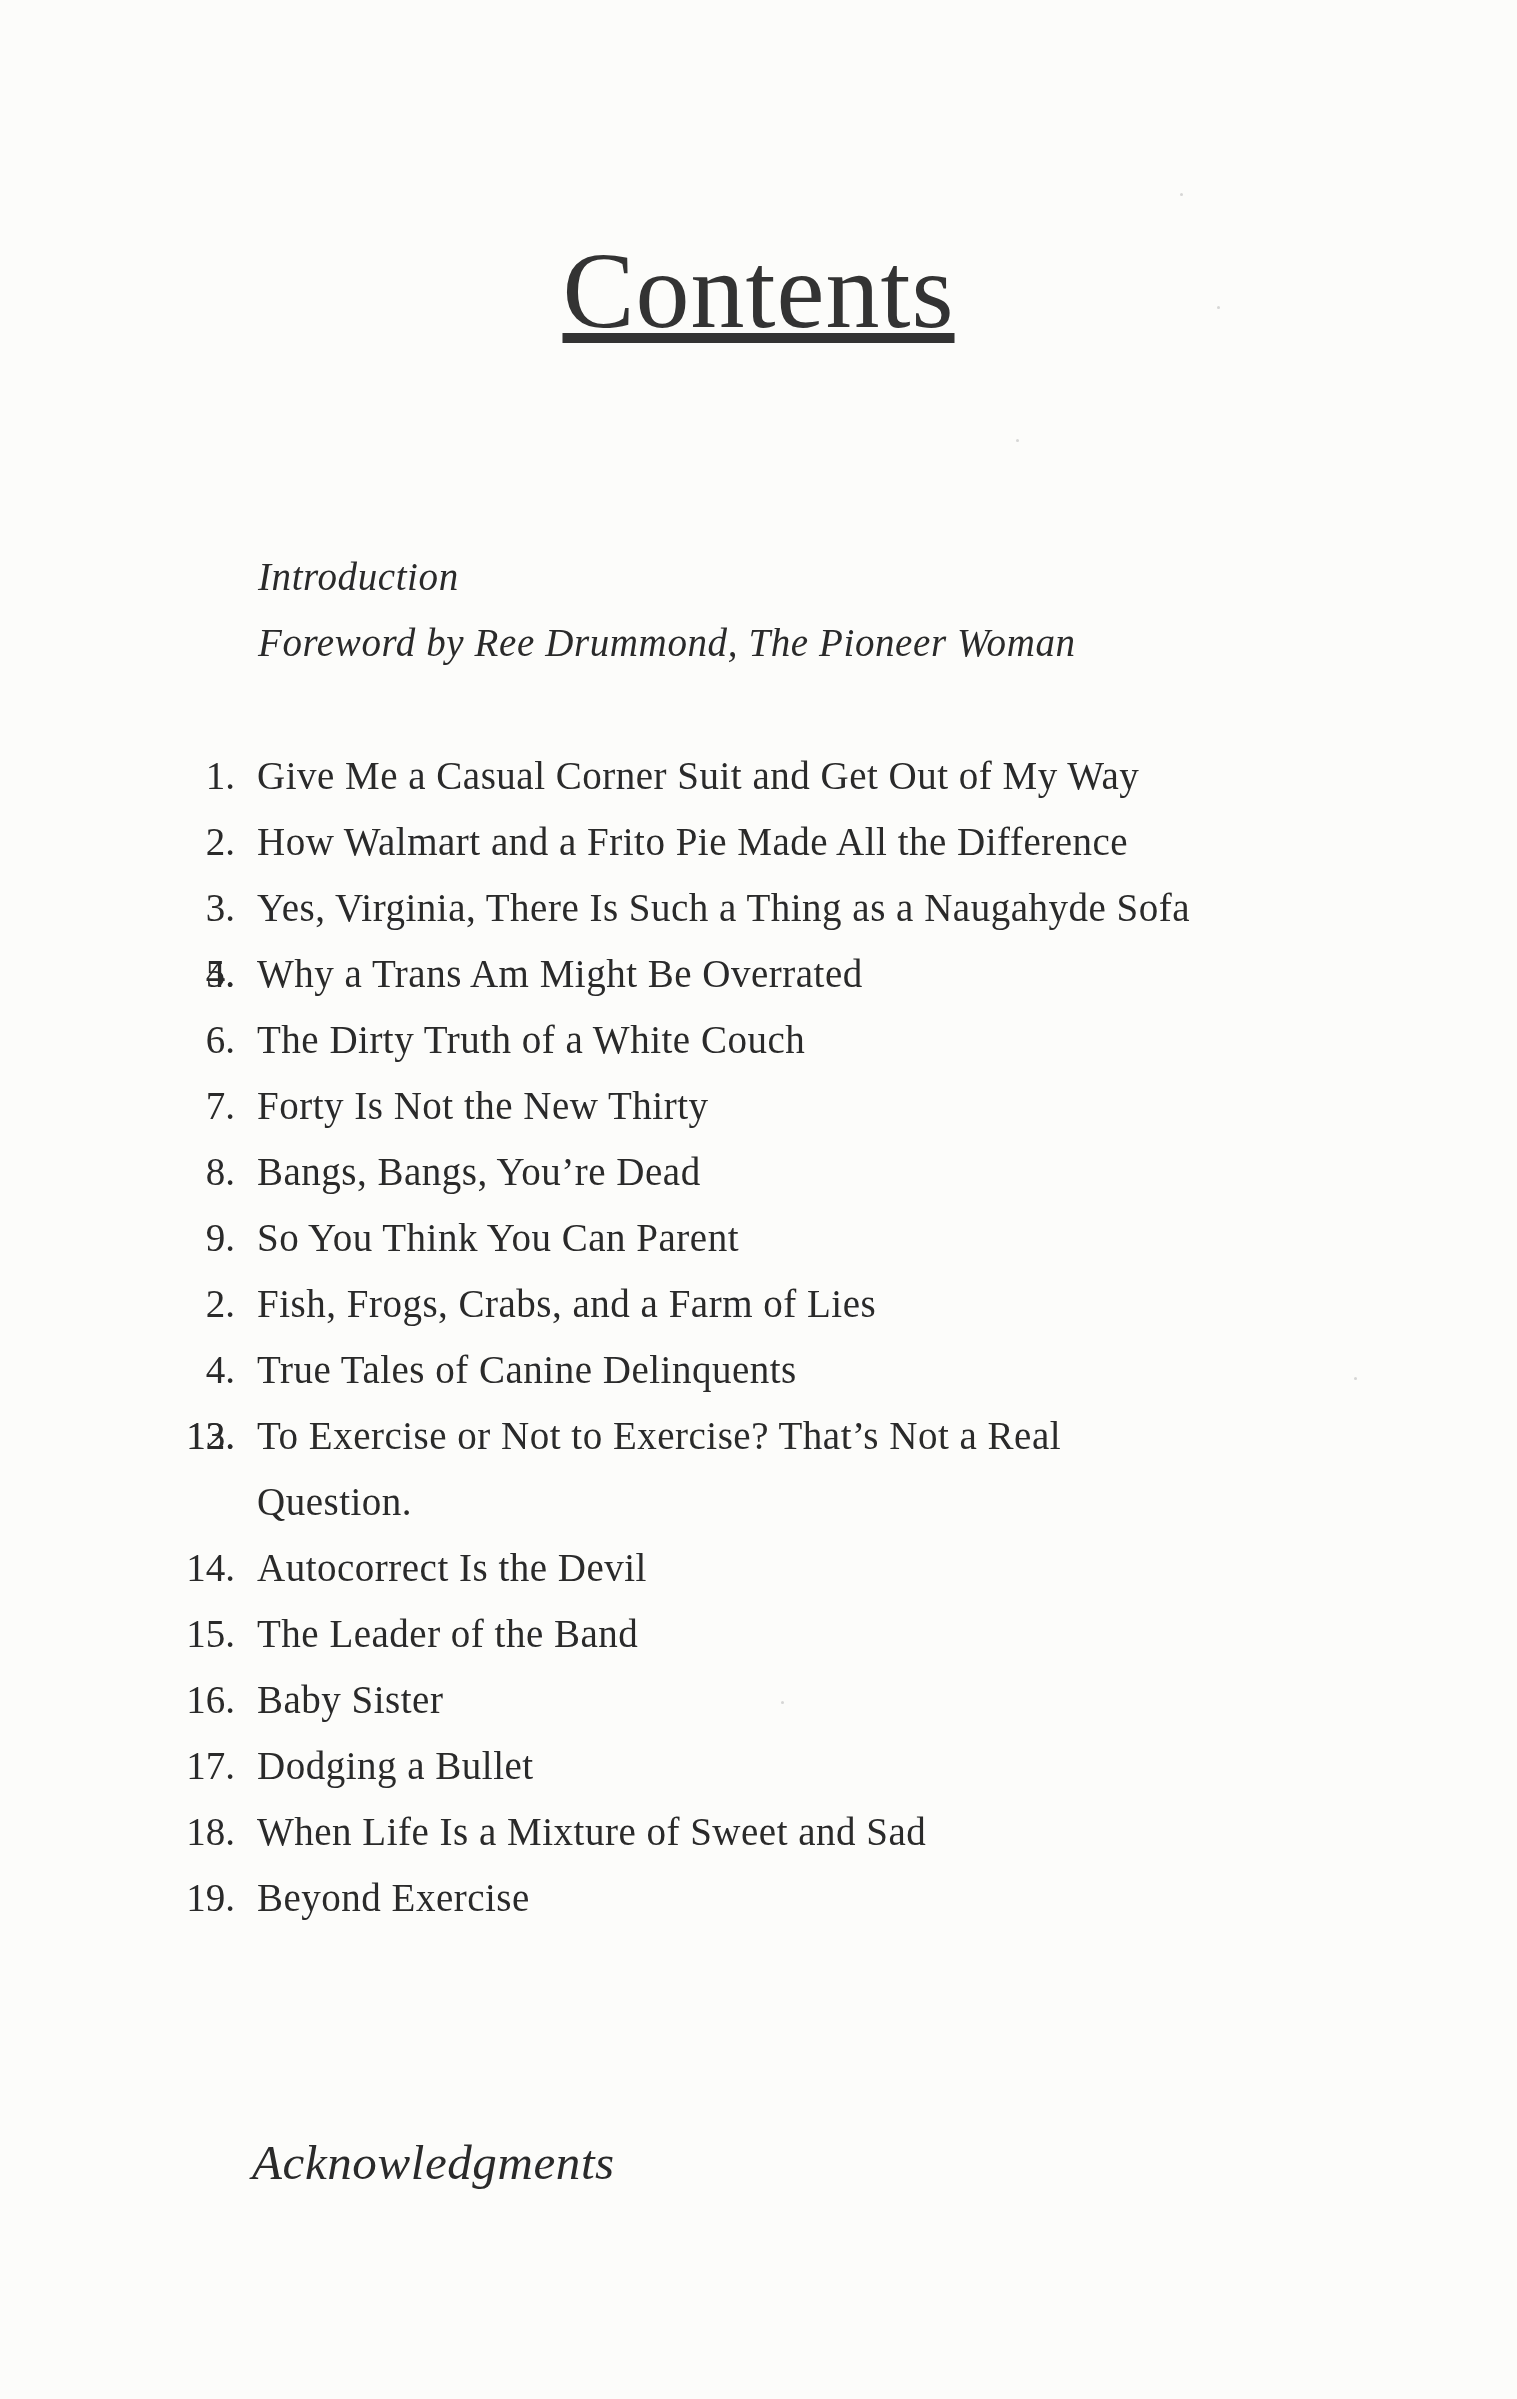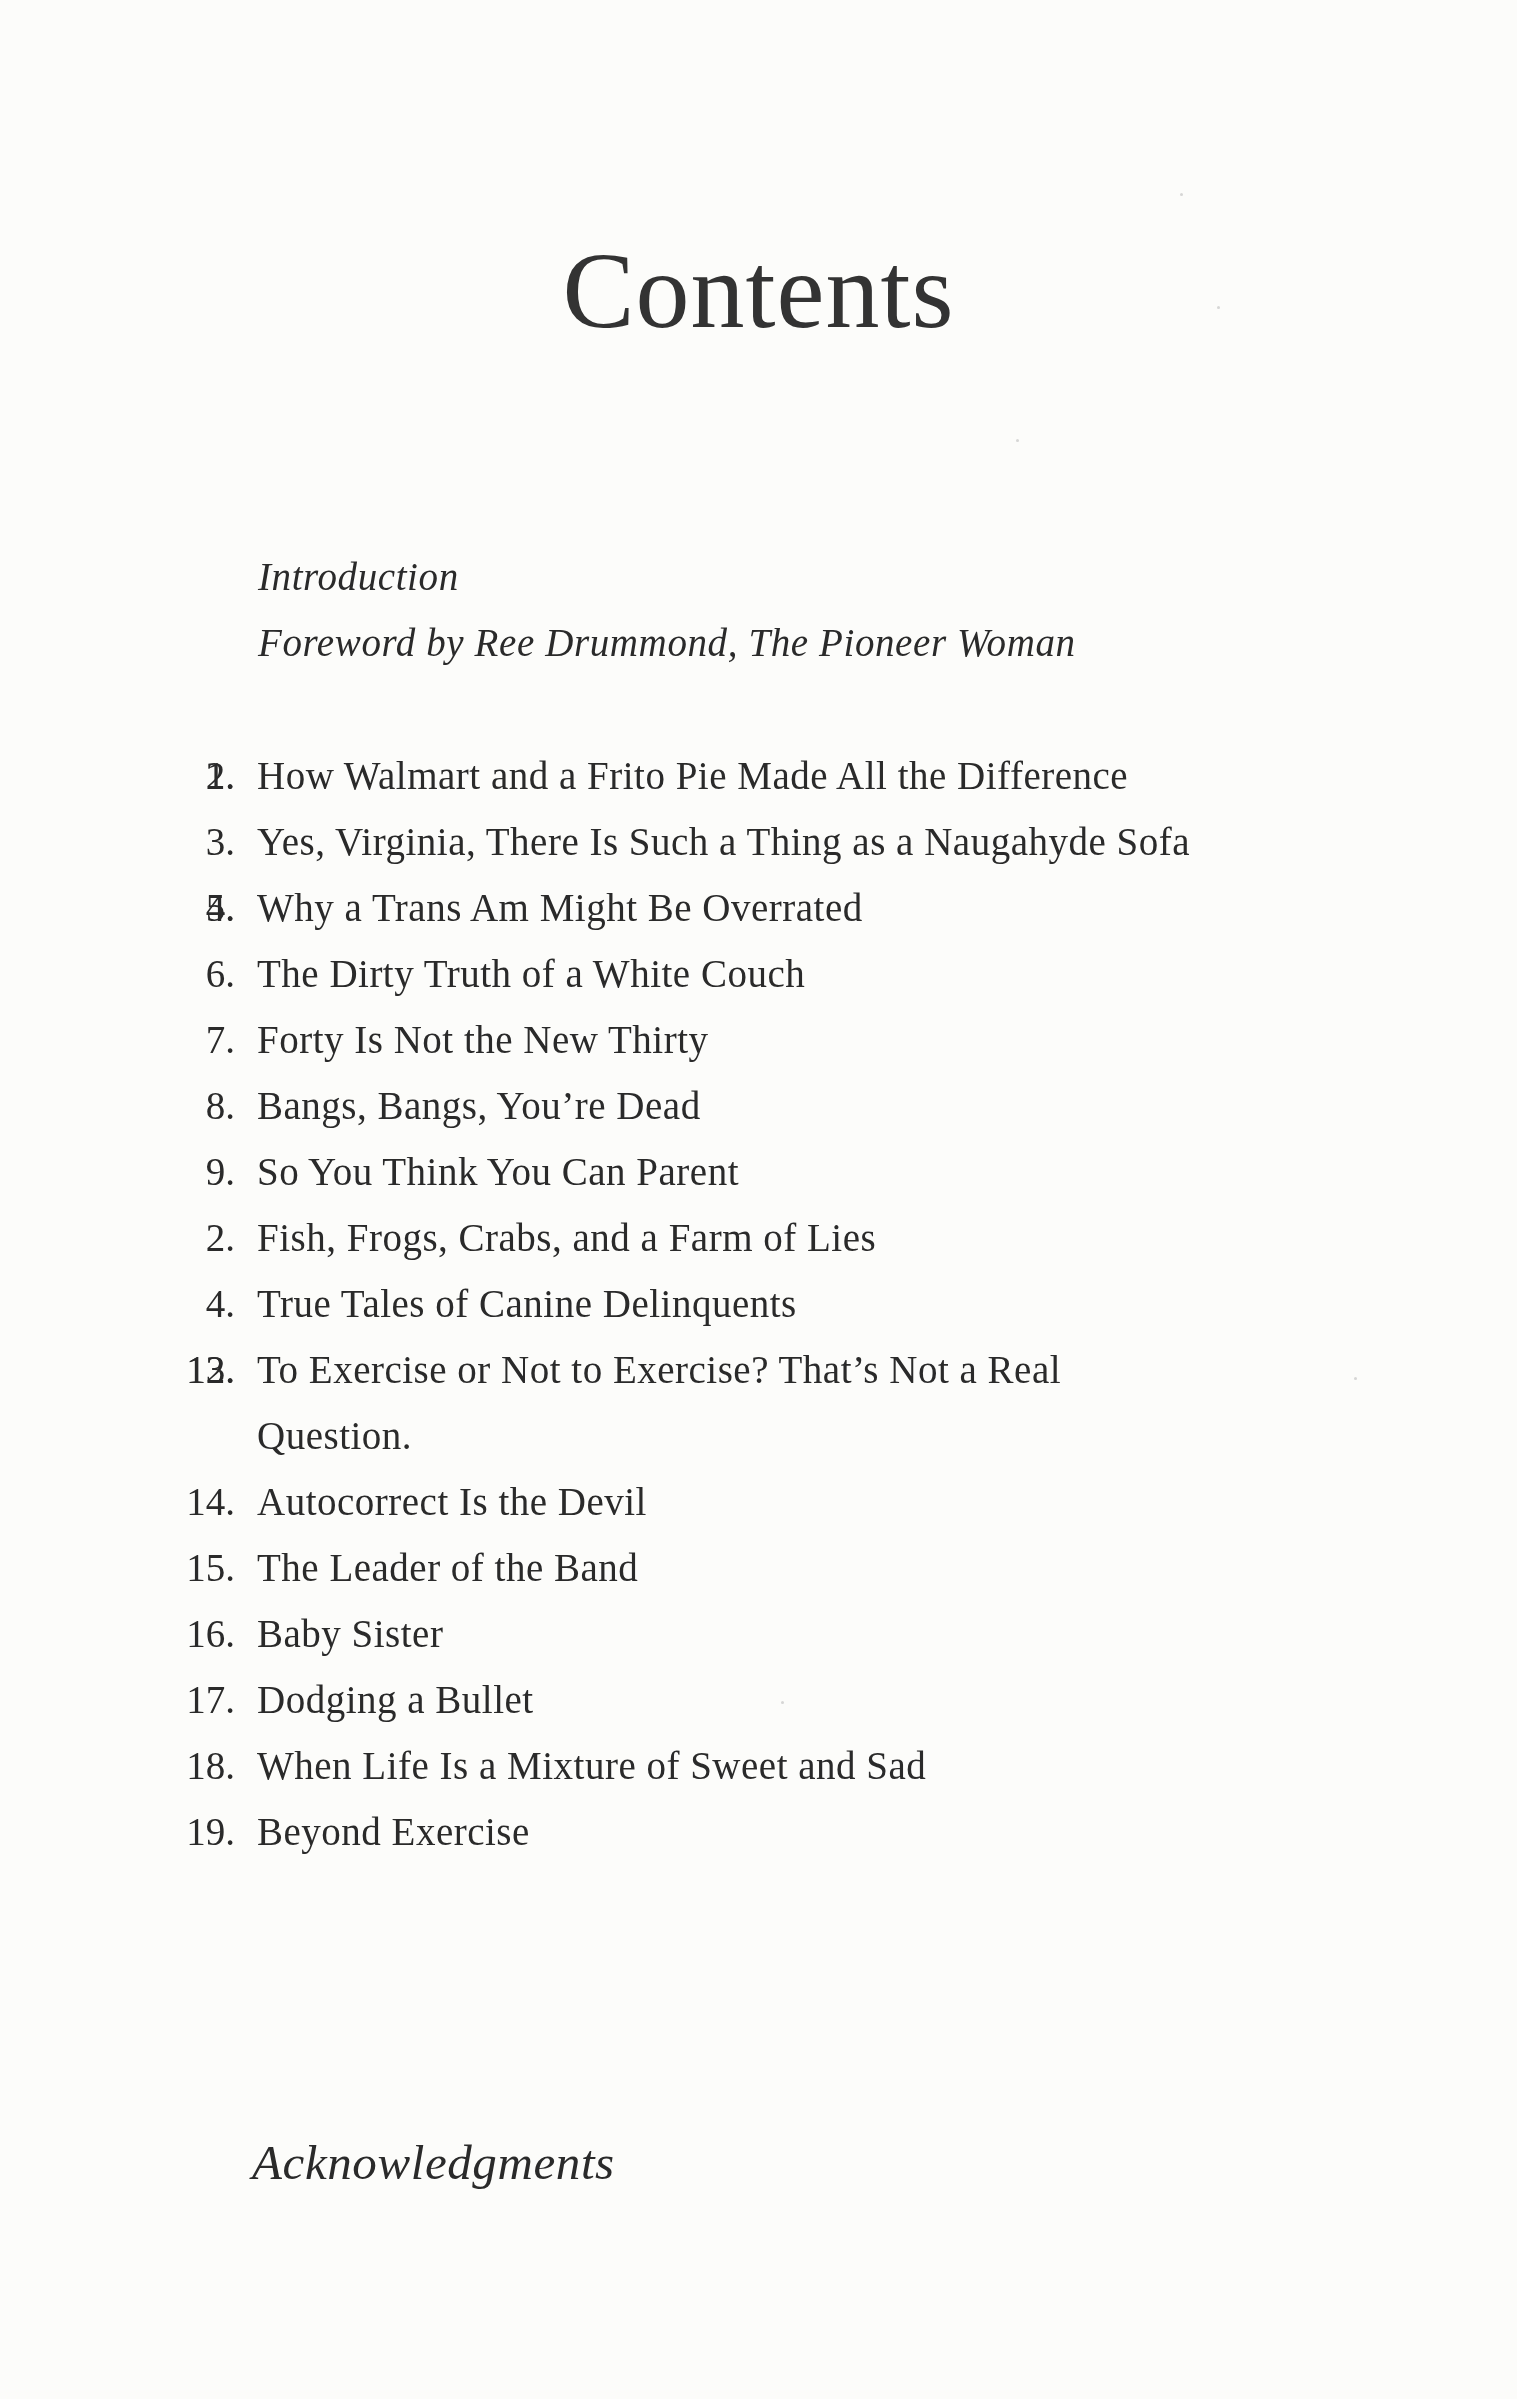--- a/index.html
+++ b/index.html
@@ -20,20 +20,21 @@
       left: 0;
       width: 1517px;
       top: 232px;
       text-align: center;
       font-size: 108px;
       line-height: 118px;
       color: #333333;
       font-weight: normal;
       letter-spacing: 1px;
       margin: 0;
+      text-decoration: underline;
     }
     .front-matter {
       position: absolute;
       left: 258px;
       top: 544px;
       font-style: italic;
       font-size: 39px;
       line-height: 66px;
       letter-spacing: 0.6px;
     }
@@ -91,20 +92,21 @@
 <h1 class="page-title">Contents</h1>
 
 <div class="front-matter">
   <div>Introduction</div>
   <div>Foreword by Ree Drummond, The Pioneer Woman</div>
 </div>
 
 <ol class="chapter-list">
   <li class="chapter">
       <span class="chapter-num">1.</span>
+      <span class="chapter-title">Give Me a Casual Corner Suit and Get Out of My Way</span>
     </li>
   <li class="chapter">
       <span class="chapter-num">2.</span>
       <span class="chapter-title">How Walmart and a Frito Pie Made All the Difference</span>
     </li>
   <li class="chapter">
       <span class="chapter-num">3.</span>
       <span class="chapter-title" style="width:1123px;">Yes, Virginia, There Is Such a Thing as a Naugahyde Sofa</span>
     </li>
   <li class="chapter">

